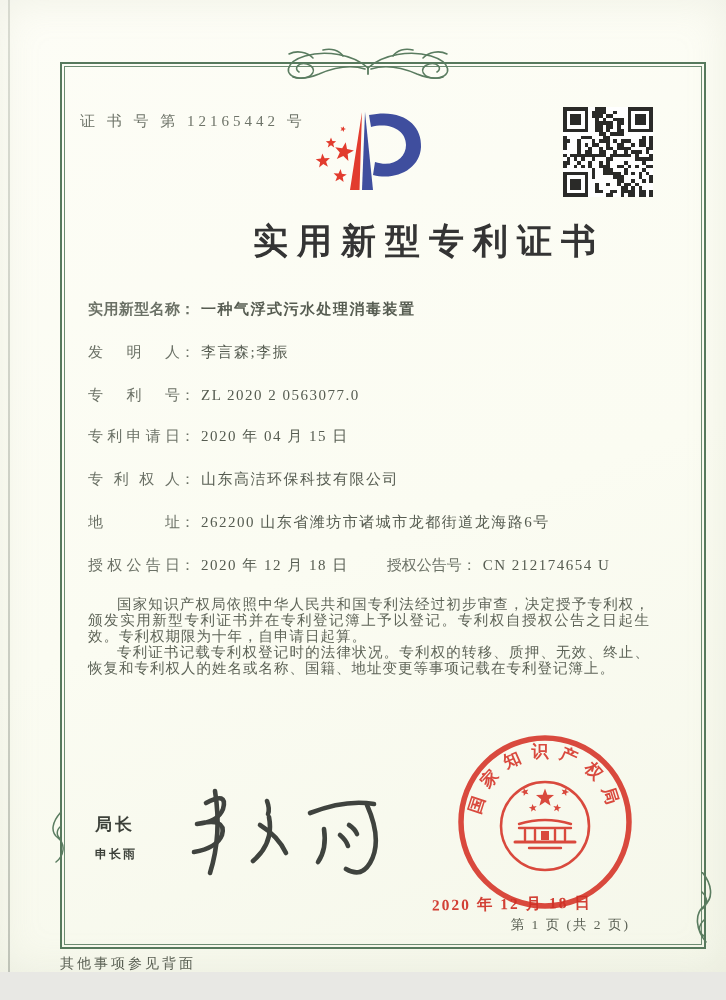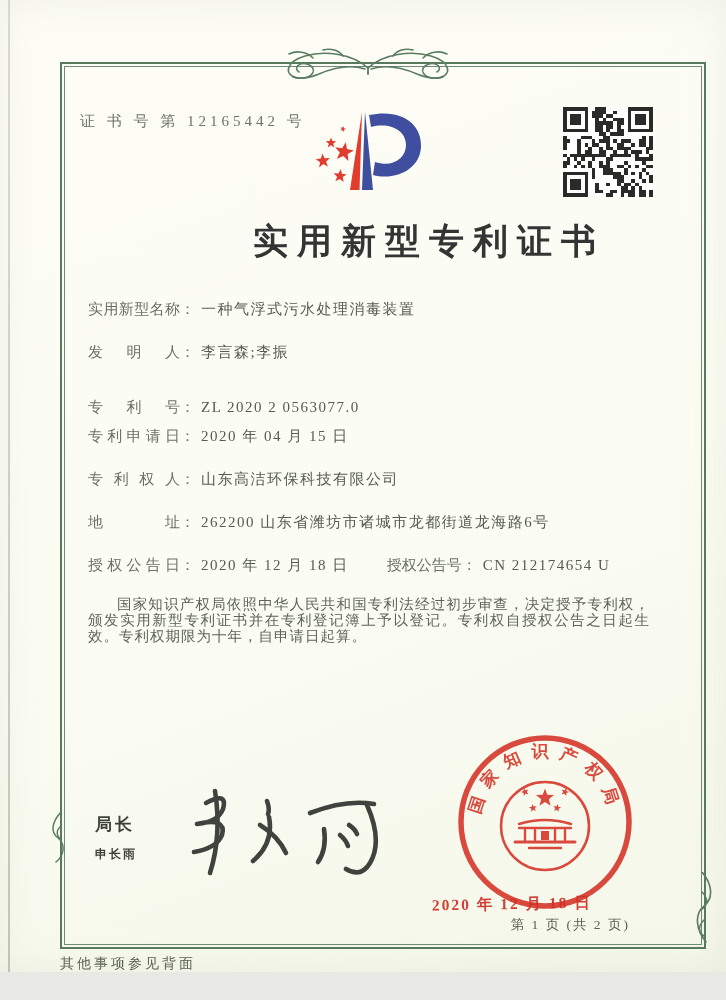--- a/index.html
+++ b/index.html
@@ -293,44 +293,45 @@
       <rect x="2" y="2" width="3" height="3"></rect>
       <path d="M18,0 h7 v7 h-7 Z M19,1 v5 h5 v-5 Z" fill-rule="evenodd"></path>
       <rect x="20" y="2" width="3" height="3"></rect>
       <path d="M0,18 h7 v7 h-7 Z M1,19 v5 h5 v-5 Z" fill-rule="evenodd"></path>
       <rect x="2" y="20" width="3" height="3"></rect>
     </g>
   </svg>
 
   <div class="abs title">实用新型专利证书</div>
 
-  <div class="abs frow" style="top:300px;">
+  <div class="abs frow" style="top:300px;font-weight:bold;">
     <span class="flabel">实用新型名称</span><span class="fcolon">：</span><span class="fvalue">一种气浮式污水处理消毒装置</span>
   </div>
   <div class="abs frow" style="top:343px;">
     <span class="flabel">发明人</span><span class="fcolon">：</span><span class="fvalue">李言森;李振</span>
   </div>
-  <div class="abs frow" style="top:386px;margin-top:12px;">
+  <div class="abs frow" style="top:386px;">
     <span class="flabel">专利号</span><span class="fcolon">：</span><span class="fvalue">ZL 2020 2 0563077.0</span>
   </div>
   <div class="abs frow" style="top:427px;">
     <span class="flabel">专利申请日</span><span class="fcolon">：</span><span class="fvalue">2020 年 04 月 15 日</span>
   </div>
   <div class="abs frow" style="top:470px;">
     <span class="flabel">专利权人</span><span class="fcolon">：</span><span class="fvalue">山东高洁环保科技有限公司</span>
   </div>
   <div class="abs frow" style="top:513px;">
     <span class="flabel">地址</span><span class="fcolon">：</span><span class="fvalue">262200 山东省潍坊市诸城市龙都街道龙海路6号</span>
   </div>
   <div class="abs frow" style="top:556px;">
     <span class="flabel">授权公告日</span><span class="fcolon">：</span><span class="fvalue">2020 年 12 月 18 日</span><span class="fpair2"><span class="fcolon" style="color:#6b7166;">授权公告号</span><span class="fcolon">：</span><span class="fvalue">CN 212174654 U</span></span>
   </div>
 
   <div class="paras">
     <p>国家知识产权局依照中华人民共和国专利法经过初步审查，决定授予专利权，颁发实用新型专利证书并在专利登记簿上予以登记。专利权自授权公告之日起生效。专利权期限为十年，自申请日起算。</p>
+    <p>专利证书记载专利权登记时的法律状况。专利权的转移、质押、无效、终止、恢复和专利权人的姓名或名称、国籍、地址变更等事项记载在专利登记簿上。</p>
   </div>
 
   <div class="abs sig-title">局长</div>
   <div class="abs sig-name">申长雨</div>
 
   <svg class="abs" style="left:170px;top:783px;" width="240" height="104" viewBox="0 0 240 104">
     <g stroke="#2c302c" stroke-width="4.6" fill="none" stroke-linecap="round" stroke-linejoin="round" opacity=".9">
       <path d="M36,20 q22,-12 17,6 q-5,13 -26,15 q30,-7 25,11 q-5,13 -28,17"></path>
       <path d="M45,8 q7,44 -5,82"></path>
       <path d="M97,18 q3,8 1,13"></path>

